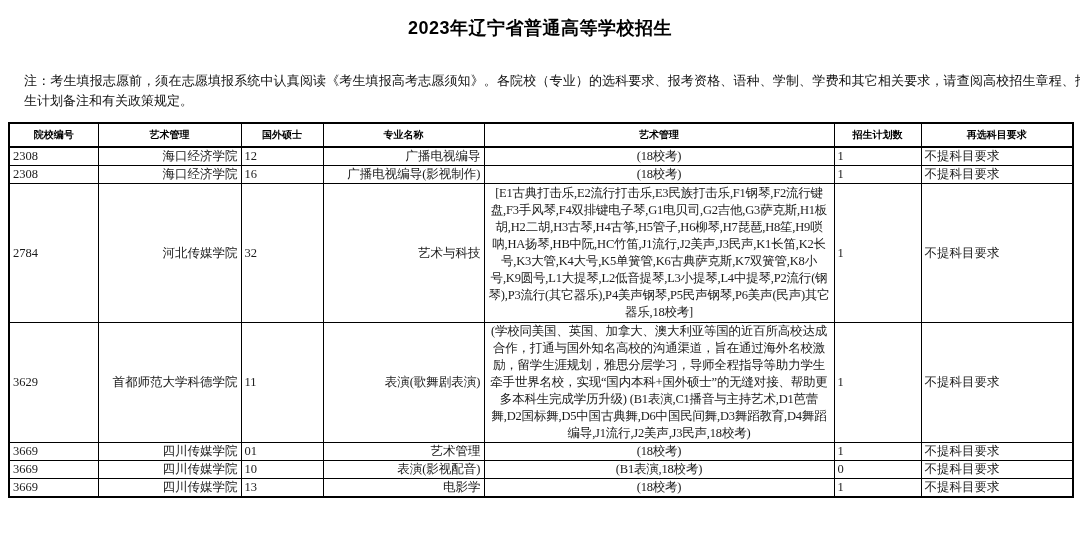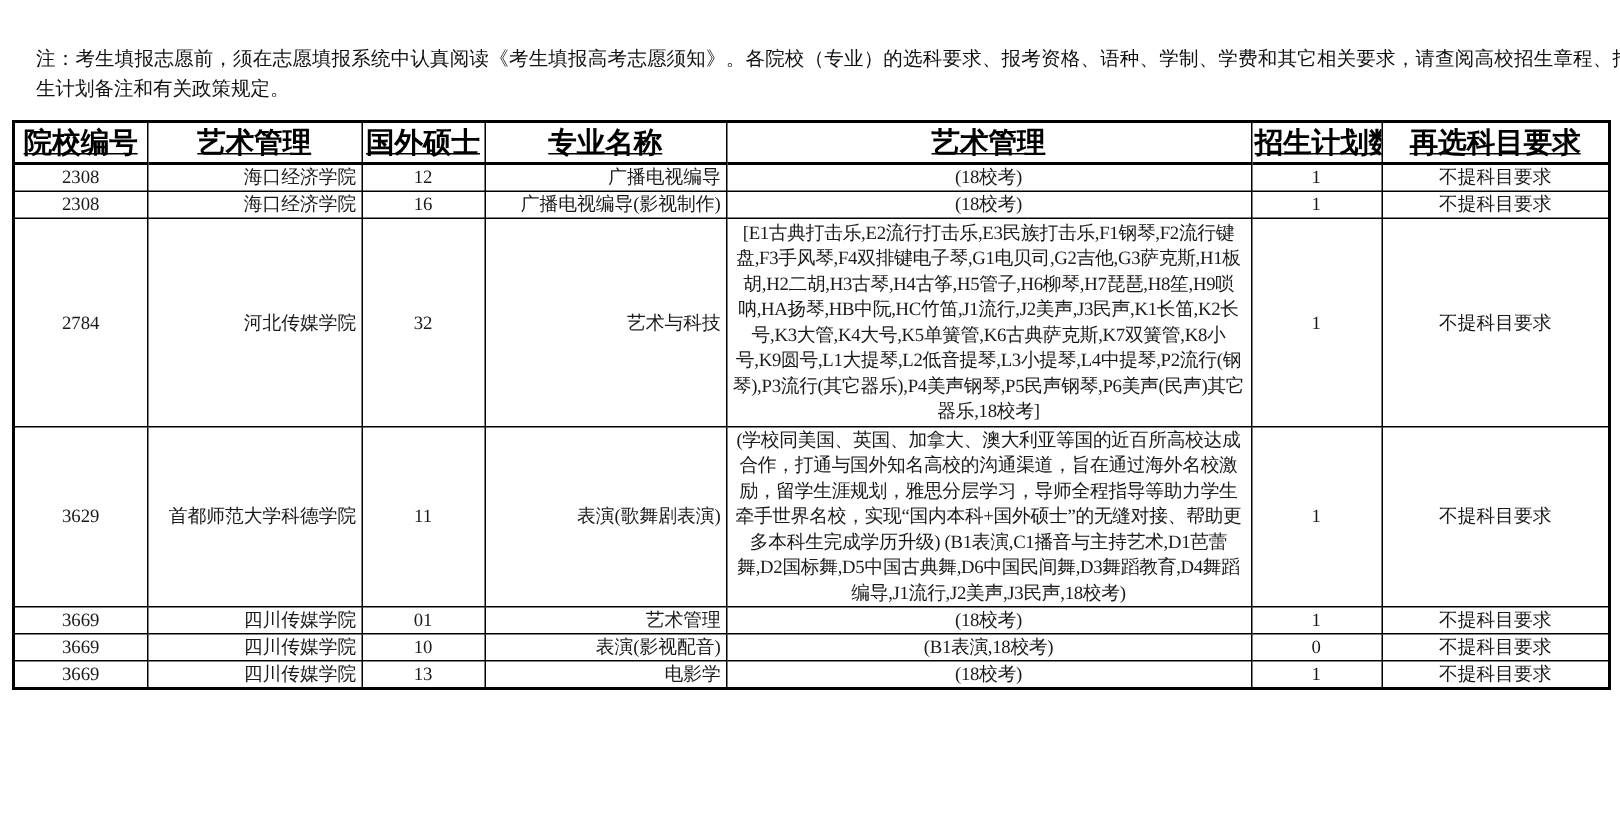--- a/index.html
+++ b/index.html
@@ -41,55 +41,55 @@
   table.plan-table {
     table-layout: fixed;
     border-collapse: collapse;
     width: 1064px;
     margin: 11px 0 0 8px;
     border: 2px solid #000000;
   }
   .plan-table th {
     border: 1px solid #000000;
     border-bottom: 2px solid #000000;
-    font-size: 19px;
+    font-size: 10px;
     font-weight: 700;
     height: 22px;
     padding: 0 2px;
     text-align: center;
     color: #000000;
     white-space: nowrap;
     overflow: hidden;
-    text-decoration: underline;
   }
   .plan-table td {
     border: 1px solid #000000;
     font-size: 12.5px;
     line-height: 17px;
     padding: 0 3px;
     vertical-align: middle;
     color: #1a1a1a;
     overflow: hidden;
   }
   tr.row-small { height: 17px; }
   tr.row-tall-a { height: 139px; }
   tr.row-tall-b { height: 117px; }
-  .c-center { text-align: center; }
+  .c-center { text-align: left; }
   .c-left   { text-align: right; }
   td.remark-cell {
     text-align: center;
     letter-spacing: -0.2px;
   }
 </style>
 </head>
 <body>
 
 <div class="page">
 
   <div class="title-block">
+    <div class="title-line">2023年辽宁省普通高等学校招生</div>
   </div>
 
   <p class="note">注：考生填报志愿前，须在志愿填报系统中认真阅读《考生填报高考志愿须知》。各院校（专业）的选科要求、报考资格、语种、学制、学费和其它相关要求，请查阅高校招生章程、招生计划备注和有关政策规定。</p>
 
   <table class="plan-table">
     <colgroup>
       <col style="width:89px">
       <col style="width:143px">
       <col style="width:82px">
       <col style="width:161px">

